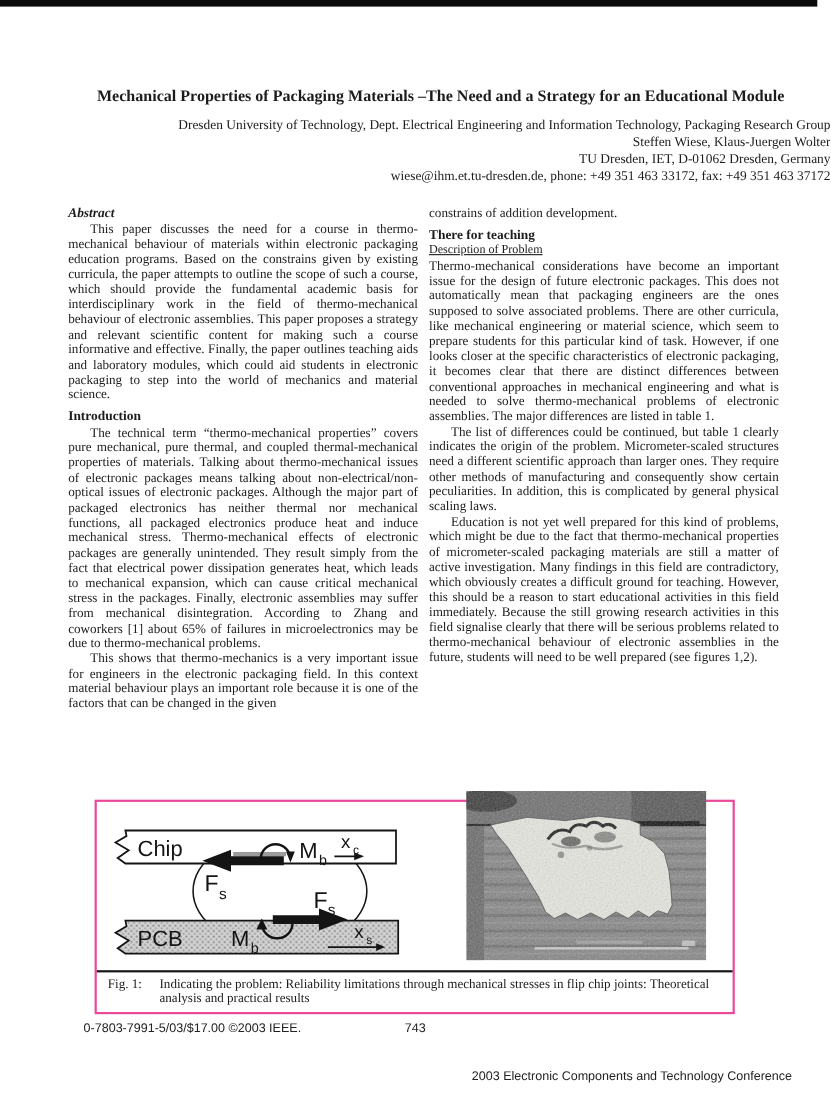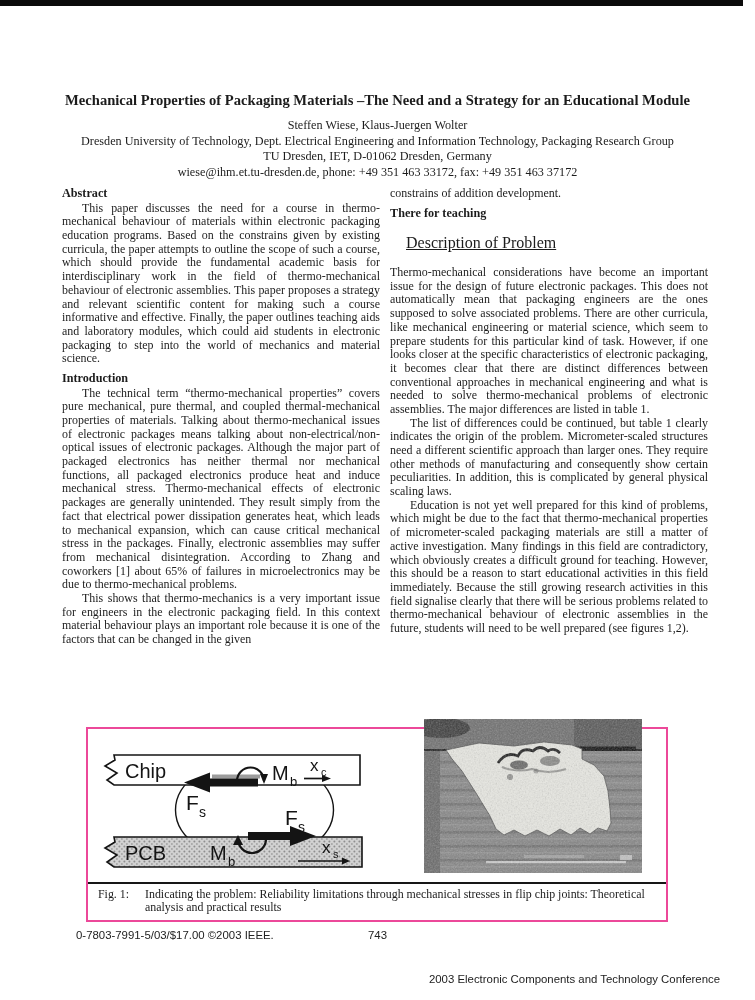--- a/index.html
+++ b/index.html
@@ -2,28 +2,28 @@
 <html><head>
 <meta charset="utf-8">
 <style>
   html,body{margin:0;padding:0;}
   body{
     width:755px;height:1000px;position:relative;overflow:hidden;
     background:#ffffff;color:#1c1c1c;
     font-family:"Liberation Serif",serif;
   }
   .scan-bar{position:absolute;top:0;left:0;width:743px;height:6px;background:#0b0b0b;}
-  .header{position:absolute;top:92px;left:0;width:755px;text-align:center;}
+  .header{position:absolute;top:80px;left:0;width:755px;text-align:right;}
   .title{font-size:14.6px;font-weight:bold;margin:0 42px 9px 42px;line-height:17px;}
   .byline{font-size:12.2px;margin:0 0 1px 0;line-height:14.6px;}
   .columns{position:absolute;top:187px;left:62px;width:646px;display:flex;gap:10px;}
   .col{width:318px;text-align:justify;font-size:11.95px;line-height:13.68px;}
   .sect{font-size:12.2px;font-weight:bold;margin:6px 0 1px 0;text-align:left;}
-  .sect.first{margin-top:0;}
-  .subhead{font-size:16px;text-decoration:underline;margin:16px;text-align:left;}
+  .sect.first{margin-top:0;font-style:italic;}
+  .subhead{font-size:11px;text-decoration:underline;margin:0;text-align:left;}
   .col p{margin:0;}
   .ind{text-indent:20px;}
 
   .figure-box{position:absolute;left:86px;top:727px;width:578px;height:191px;
     border:2px solid #ec4899;background:#ffffff;}
   .schematic{position:absolute;left:10px;top:16px;}
   .photo{position:absolute;left:336px;top:-10px;}
   .caption{position:absolute;left:0;top:153px;width:100%;box-sizing:border-box;
     border-top:2px solid #161616;padding:4px 12px 0 10px;display:flex;
     font-size:11.9px;line-height:13.4px;text-align:left;}
@@ -38,22 +38,22 @@
 
   svg text{font-family:"Liberation Sans",sans-serif;fill:#141414;}
 </style>
 </head>
 <body>
 
 <div class="scan-bar"></div>
 
 <div class="header">
   <div class="title">Mechanical Properties of Packaging Materials –The Need and a Strategy for an Educational Module</div>
+  <div class="byline">Dresden University of Technology, Dept. Electrical Engineering and Information Technology, Packaging Research Group</div>
   <div class="byline">Steffen Wiese, Klaus-Juergen Wolter</div>
-  <div class="byline">Dresden University of Technology, Dept. Electrical Engineering and Information Technology, Packaging Research Group</div>
   <div class="byline">TU Dresden, IET, D-01062 Dresden, Germany</div>
   <div class="byline">wiese@ihm.et.tu-dresden.de, phone: +49 351 463 33172, fax: +49 351 463 37172</div>
 </div>
 
 <div class="columns">
   <div class="col">
     <div class="sect first">Abstract</div>
     <p class="ind">This paper discusses the need for a course in thermo-mechanical behaviour of materials within electronic packaging education programs. Based on the constrains given by existing curricula, the paper attempts to outline the scope of such a course, which should provide the fundamental academic basis for interdisciplinary work in the field of thermo-mechanical behaviour of electronic assemblies. This paper proposes a strategy and relevant scientific content for making such a course informative and effective. Finally, the paper outlines teaching aids and laboratory modules, which could aid students in electronic packaging to step into the world of mechanics and material science.</p>
     <div class="sect">Introduction</div>
     <p class="ind">The technical term “thermo-mechanical properties” covers pure mechanical, pure thermal, and coupled thermal-mechanical properties of materials. Talking about thermo-mechanical issues of electronic packages means talking about non-electrical/non-optical issues of electronic packages. Although the major part of packaged electronics has neither thermal nor mechanical functions, all packaged electronics produce heat and induce mechanical stress. Thermo-mechanical effects of electronic packages are generally unintended. They result simply from the fact that electrical power dissipation generates heat, which leads to mechanical expansion, which can cause critical mechanical stress in the packages. Finally, electronic assemblies may suffer from mechanical disintegration. According to Zhang and coworkers [1] about 65% of failures in microelectronics may be due to thermo-mechanical problems.</p>

